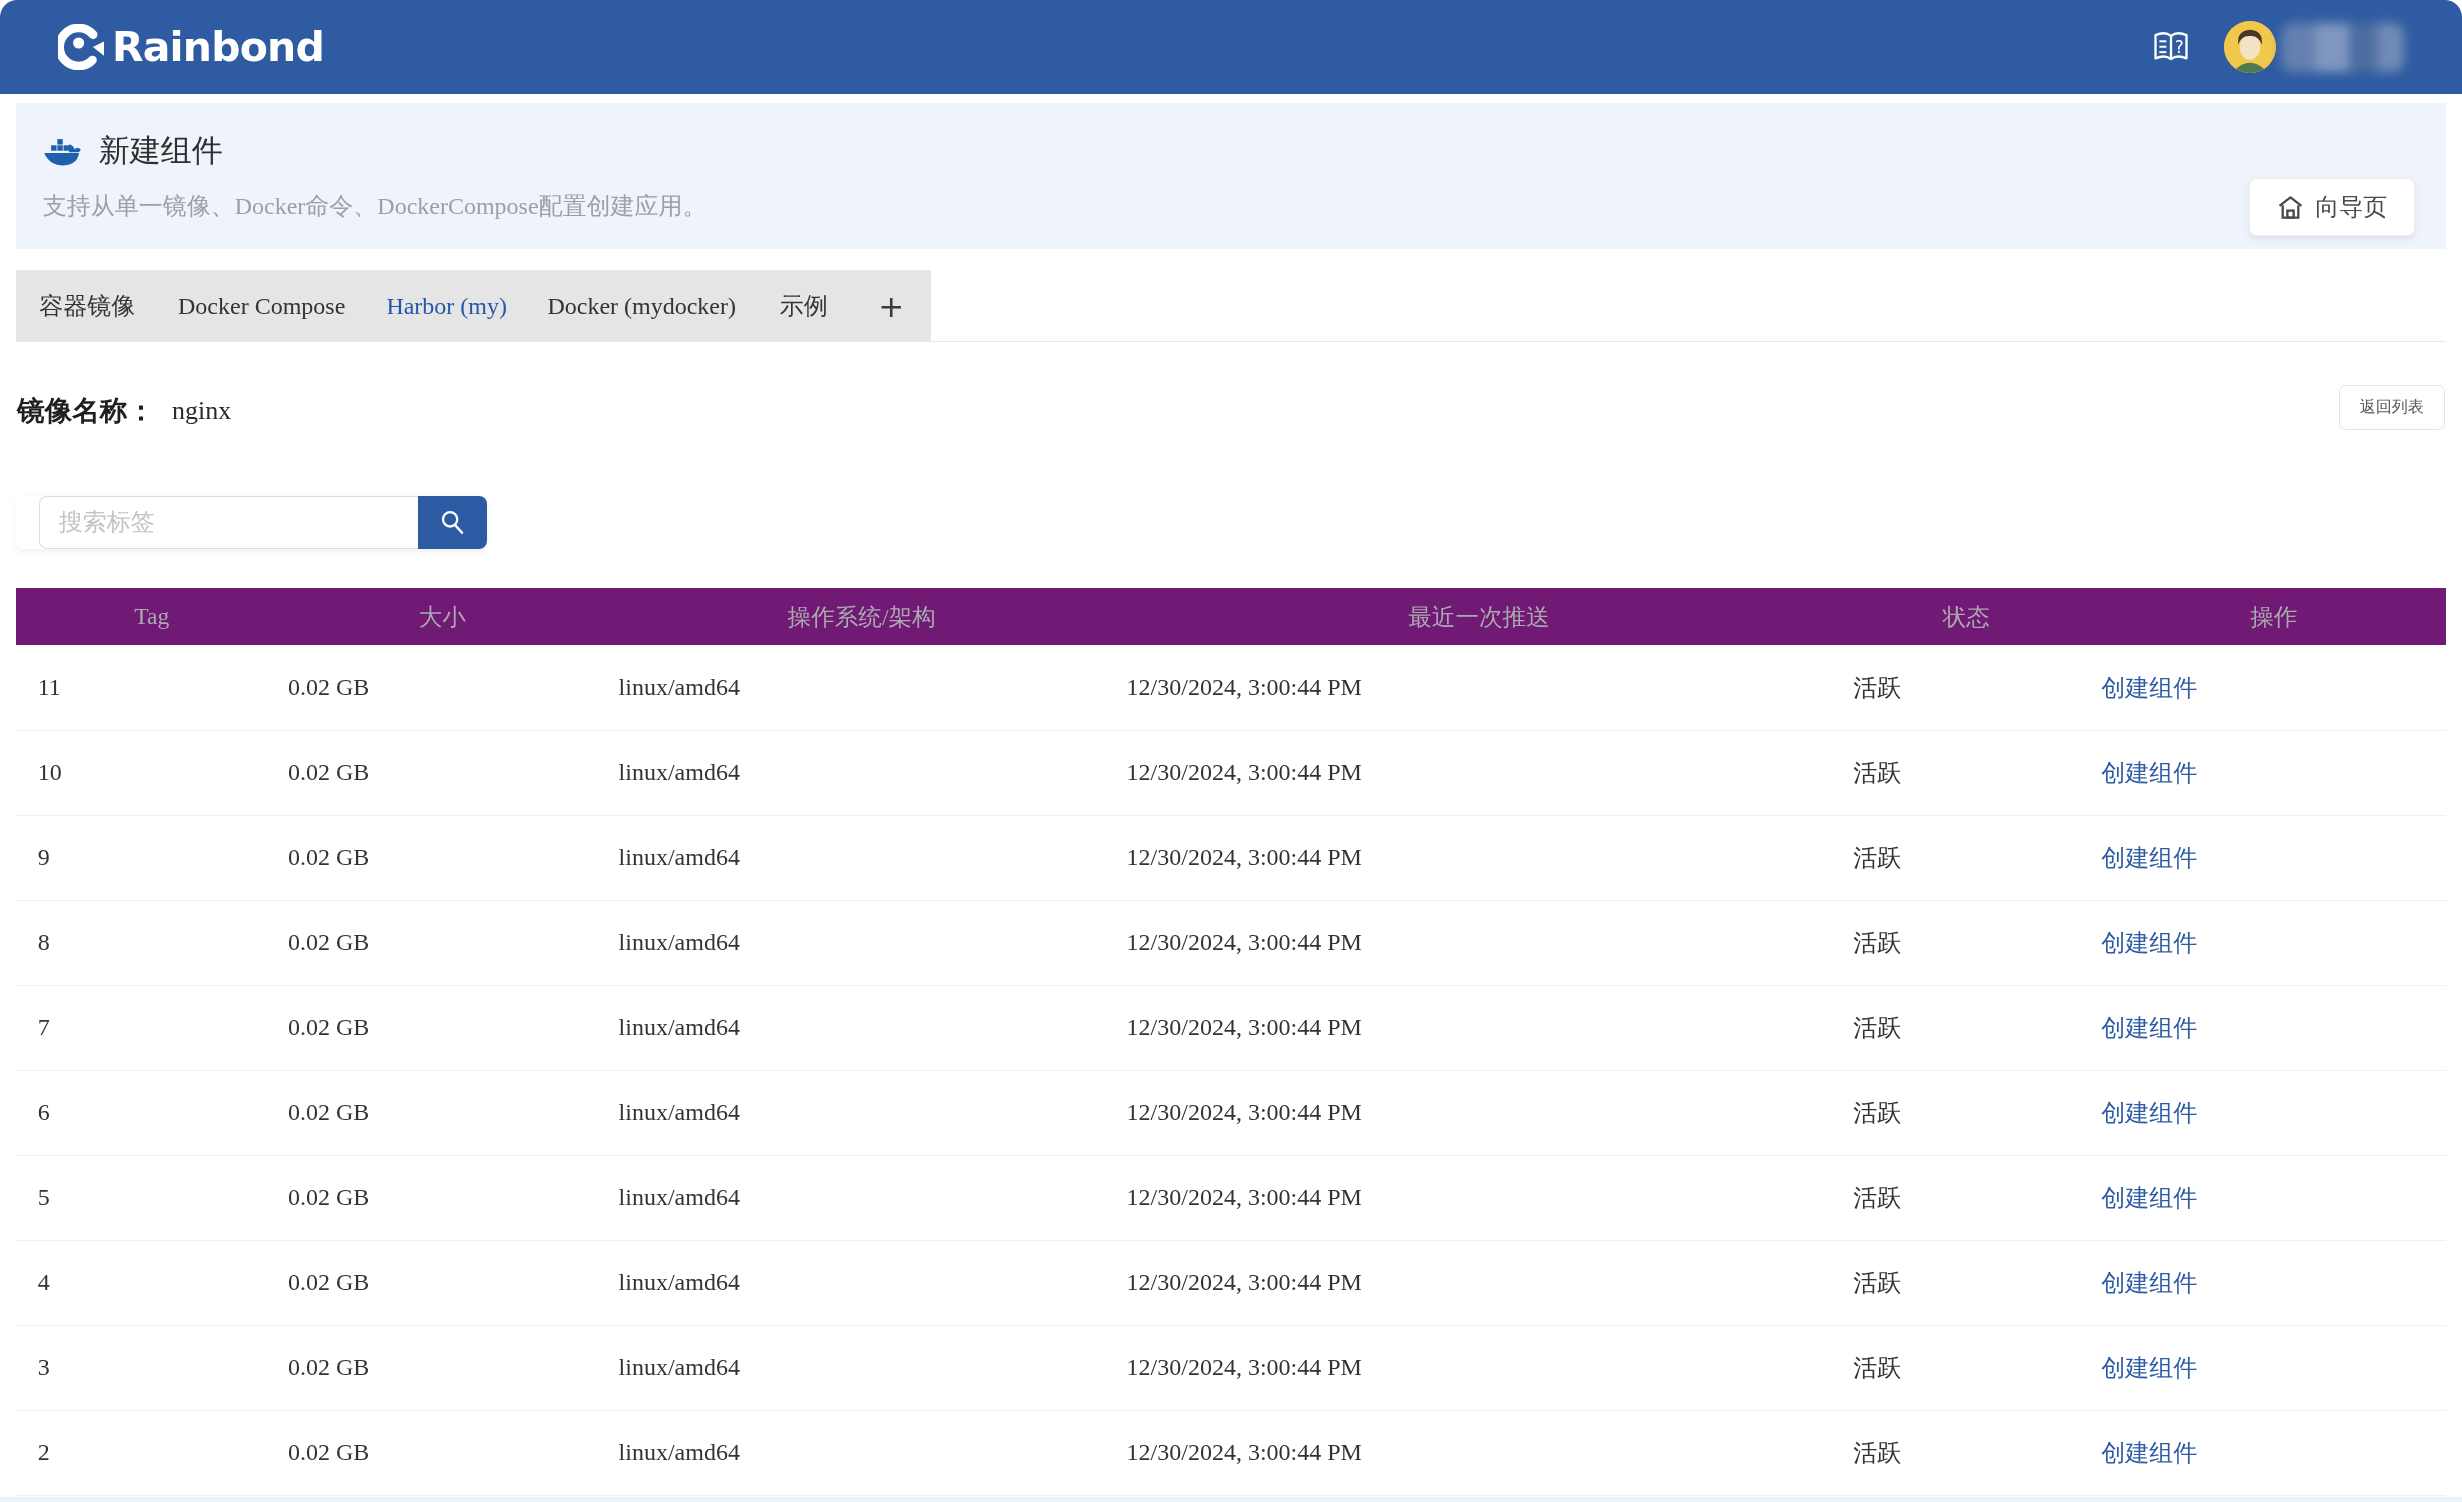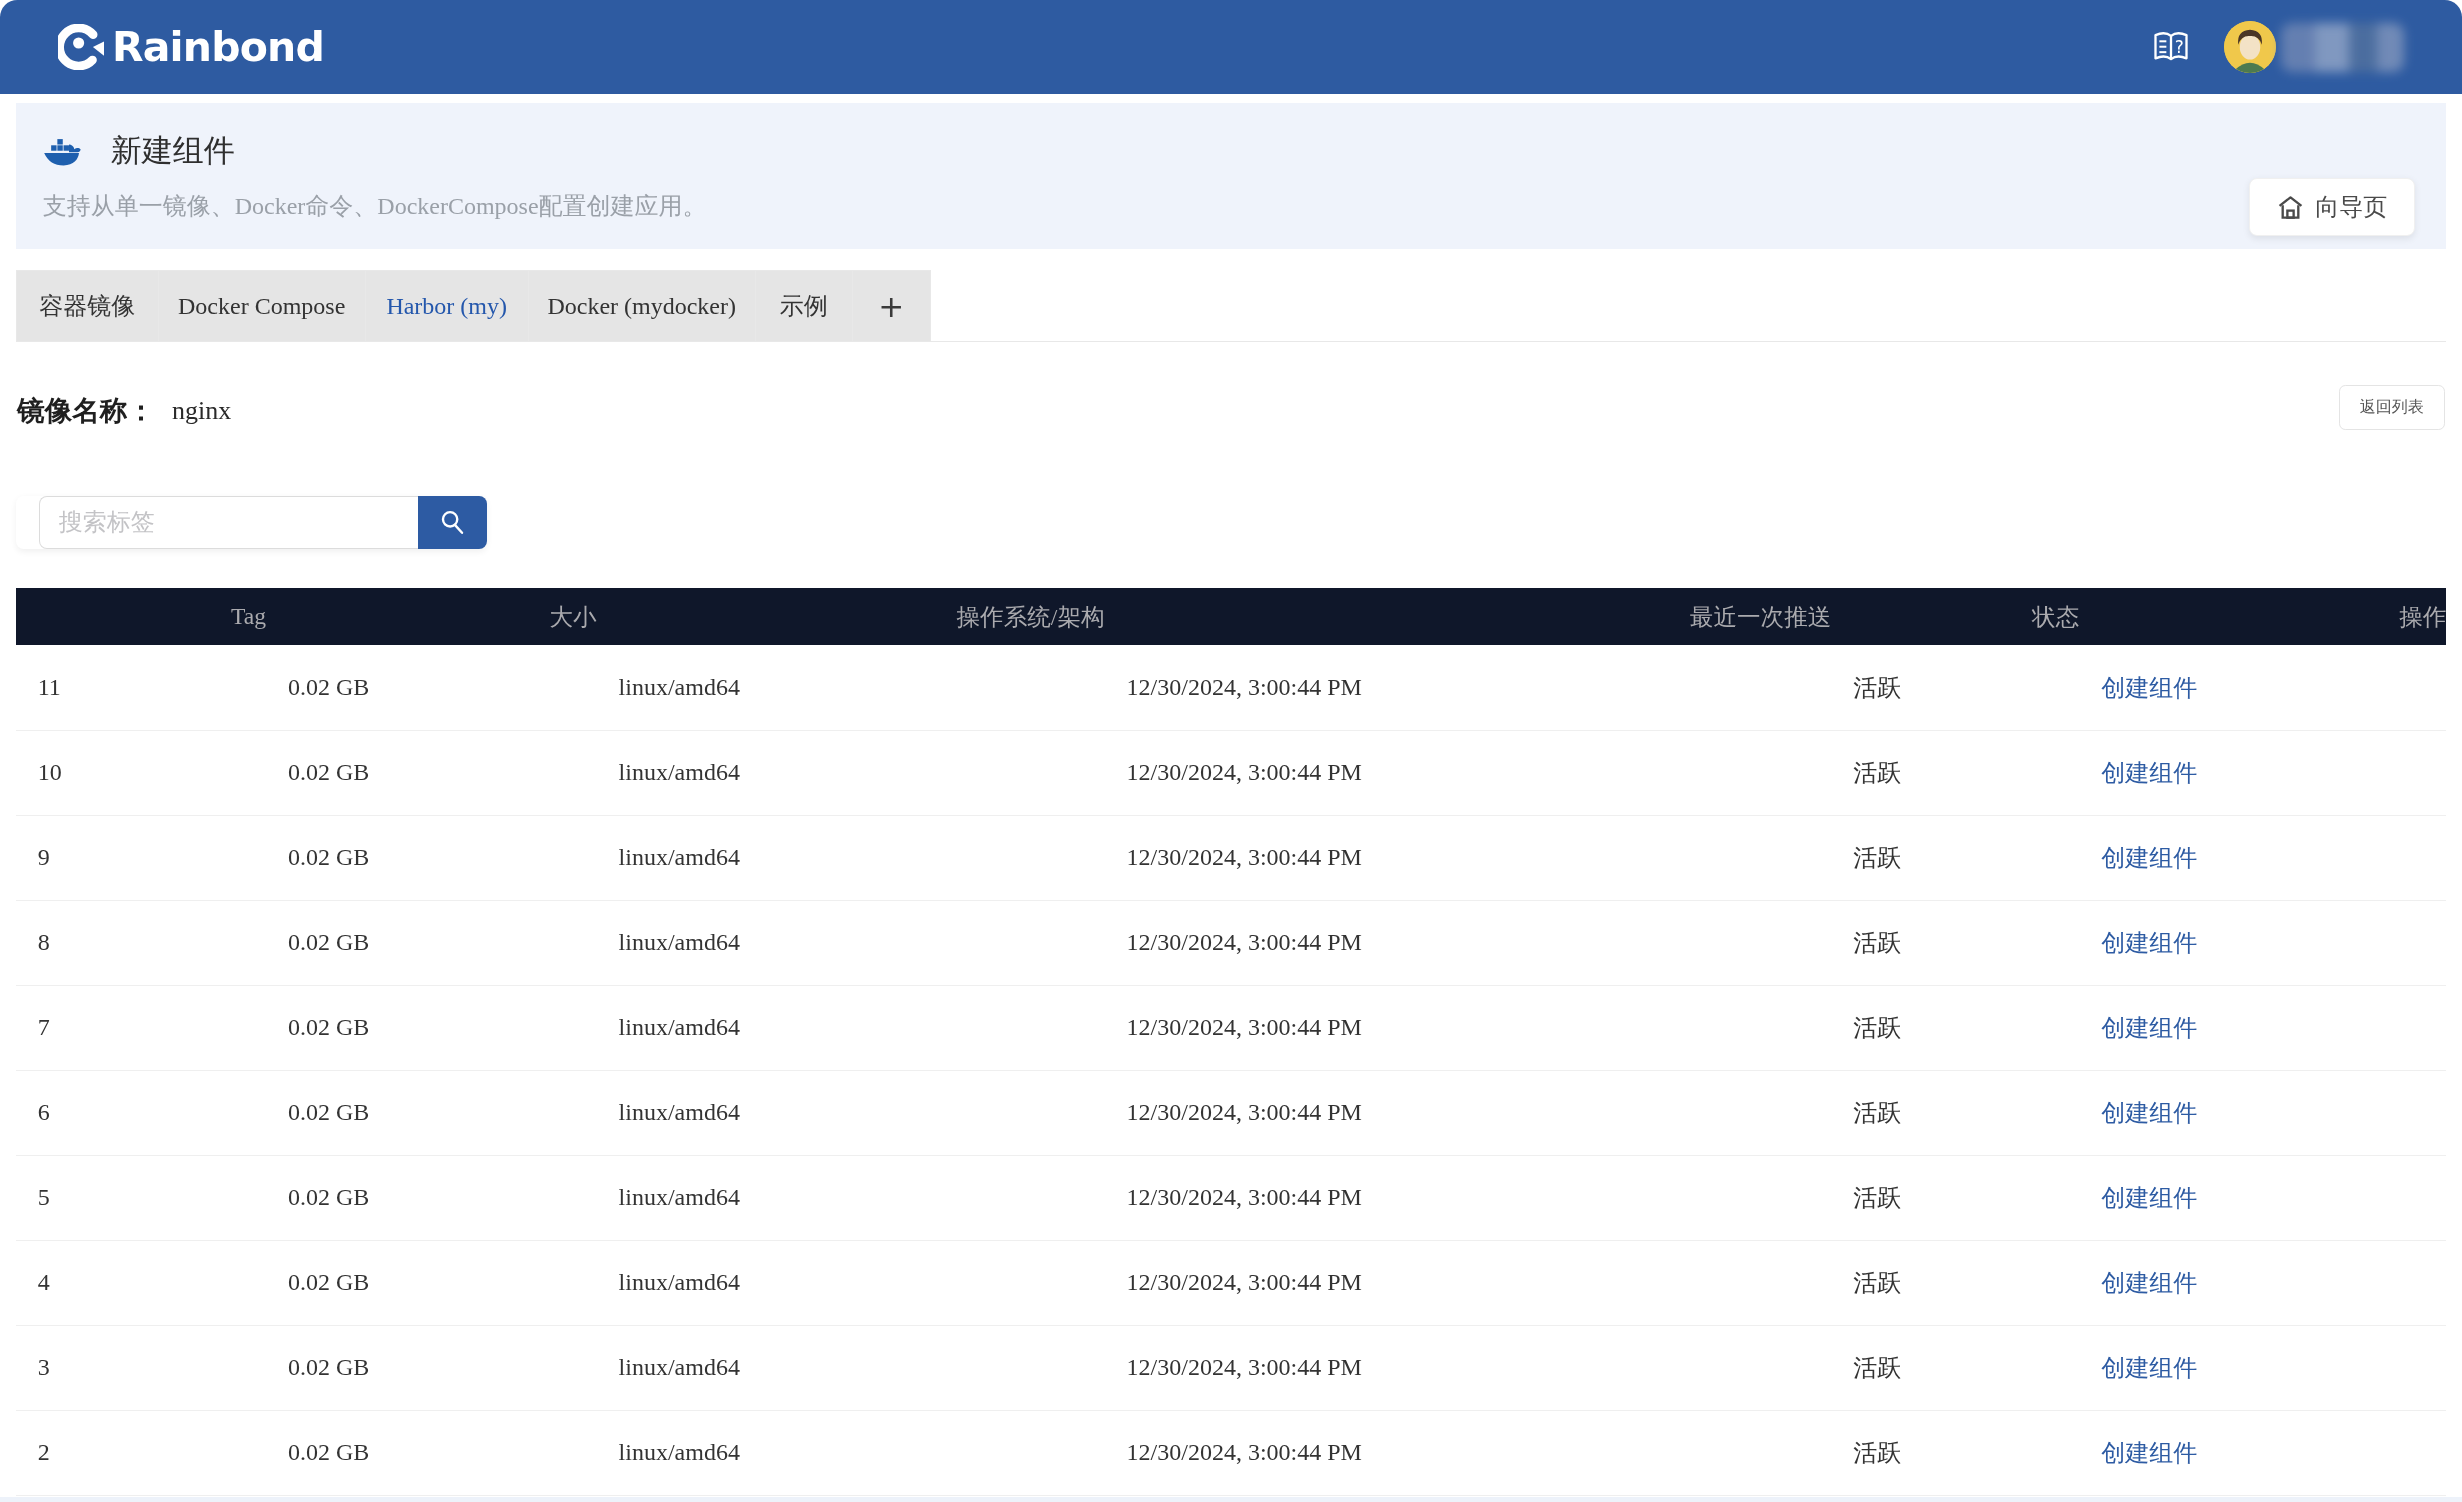--- a/index.html
+++ b/index.html
@@ -35,21 +35,21 @@
     background:
       linear-gradient(90deg, #6e86b4 0 28%, #8fa3c6 28% 55%, #51719f 55% 78%, #7d93bb 78% 100%);
     opacity: 0.85;
   }
 
   
   .header-band {
     margin: 9.4px 15.7px 0 15.7px; height: 146px; background: #eff3fb;
     padding: 27px 27px 0 27px; position: relative;
   }
-  .band-title-row { display: flex; align-items: center; gap: 30px; }
+  .band-title-row { display: flex; align-items: center; gap: 18px; }
   .whale-icon { width: 38px; height: 31px; }
   .band-title { font-size: 31px; color: #2f2f2f; font-weight: 500; }
   .band-subtitle { margin-top: 17.3px; font-size: 24px; color: #9aa0a8; }
   .wizard-btn {
     position: absolute; right: 31px; top: 75px;
     background: #ffffff; border: 1.6px solid #f0f0f0; border-radius: 7.9px;
     box-shadow: 0 2.4px 7.9px rgba(0,0,0,0.08);
     padding: 11.8px 27px; display: flex; align-items: center; gap: 11px;
     font-size: 24px; color: #4a4a4a; cursor: pointer;
   }
@@ -91,21 +91,21 @@
     width: 73px; height: 53px; background: #2d5ba3; border: none;
     border-radius: 0 7.9px 7.9px 0; display: flex; align-items: center; justify-content: center;
     cursor: pointer;
   }
   .search-icon { width: 27px; height: 27px; }
 
   
   .tag-table-wrap { margin: 39px 15.7px 0 15.7px; }
   table { width: 100%; border-collapse: collapse; table-layout: fixed; }
   thead th {
-    background: #0f172a; height: 57px; text-align: right; padding-left: 22px;
+    background: #701a75; height: 57px; text-align: center; padding-left: 22px;
     font-size: 23.6px; font-weight: normal; color: #aaaaae;
   }
   tbody td {
     height: 85px; padding-left: 22px; font-size: 24px; color: #333333;
     border-bottom: 1.6px solid #efefef; background: #ffffff;
   }
   .action-link { color: #2d5ba3; cursor: pointer; text-decoration: none; }
 
   .bottom-strip {
     position: absolute; bottom: 0; left: 0; width: 2462px; height: 5.5px; background: #edf2fa;

